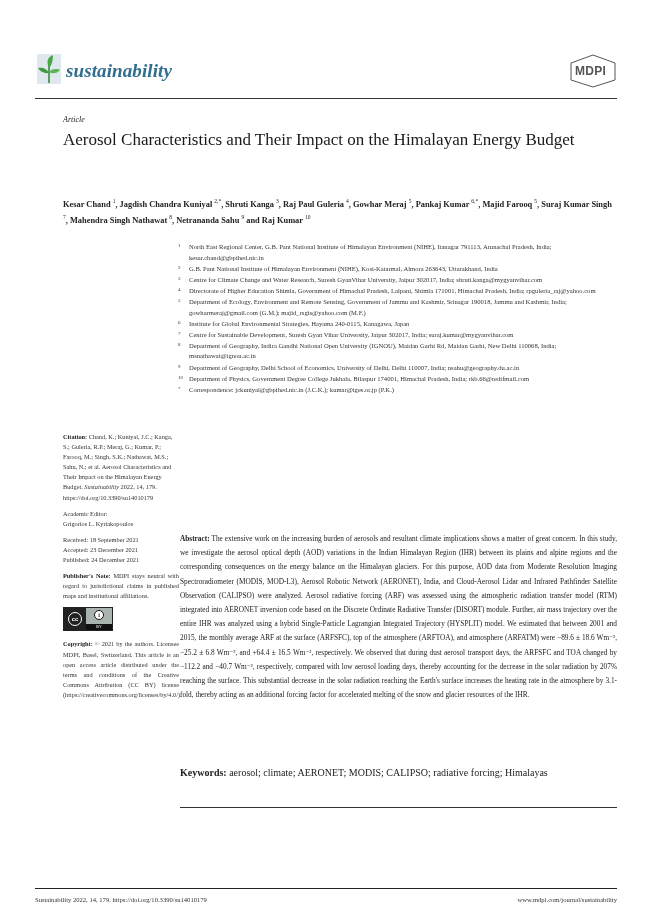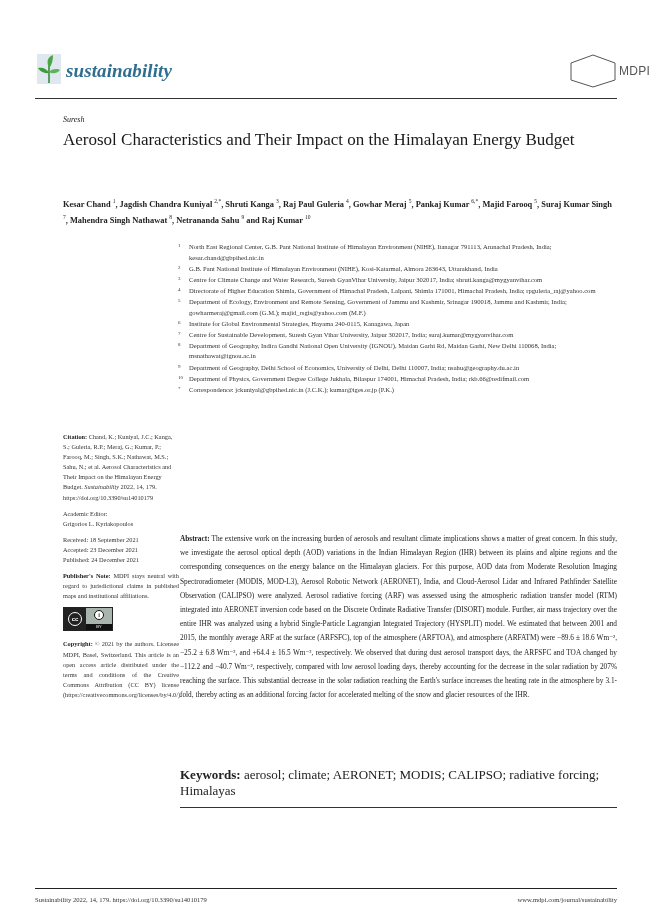--- a/index.html
+++ b/index.html
@@ -36,21 +36,21 @@
                        font-family:"Liberation Sans", sans-serif; box-sizing:border-box; }
   #cc-badge .by { flex:1; display:flex; flex-direction:column; align-items:center; justify-content:space-between; }
   #cc-badge .by .circ { margin-top:2px; width:10px; height:10px; border:1.3px solid #111; border-radius:50%; background:#fff;
                         box-sizing:border-box; display:flex; align-items:center; justify-content:center; font-size:6px; font-weight:bold;}
   #cc-badge .by .lbl { width:100%; background:#111; color:#fff; font-size:4px; text-align:center;
                         font-family:"Liberation Sans", sans-serif; line-height:6px; }
 
   
   #abstract { left:180px; top:532px; width:437px; font-size:7.3px; line-height:14.2px; text-align:justify; color:#222; }
   #abstract b { font-weight:bold; }
-  #keywords { left:180px; top:767px; width:437px; font-size:13px; color:#222; }
+  #keywords { left:180px; top:767px; width:437px; font-size:10px; color:#222; }
   #abstract-rule { left:180px; top:807px; width:437px; height:1px; background:#333; }
 
   
   #footer-rule { left:35px; top:888px; width:582px; height:1px; background:#222; }
   #footer-left { left:35px; top:896px; font-size:6.6px; color:#333; }
   #footer-right { right:35px; top:896px; font-size:6.6px; color:#333; }
 </style>
 </head>
 <body>
 
@@ -61,25 +61,25 @@
     <path d="M12 19 C6 20 2 16 1 14 C6 13 10 15 12 19 Z" fill="#3f9a3e"></path>
     <path d="M12 18 C16 14 21 15 23 16 C20 20 15 20 12 18 Z" fill="#5bb557"></path>
   </svg>
 </div>
 <div id="journal-name" class="abs">sustainability</div>
 <div id="mdpi-logo" class="abs">
   <svg width="50" height="34" viewBox="0 0 50 34">
     <polygon points="25,1 47,9 47,26 25,33 3,26 3,9" fill="none" stroke="#555" stroke-width="1"></polygon>
     <rect x="6" y="10" width="38" height="14" fill="#fff"></rect>
   </svg>
-  <span class="abs" style="left:7px;top:10px;font-family:'Liberation Sans',sans-serif;font-weight:normal;font-size:12px;color:#555;letter-spacing:0.3px;margin-left:44px;">MDPI</span>
+  <span class="abs" style="left:7px;top:10px;font-family:'Liberation Sans',sans-serif;font-weight:bold;font-size:12px;color:#555;letter-spacing:0.3px;">MDPI</span>
 </div>
 <div id="header-rule" class="abs"></div>
 
-<div id="article-type" class="abs">Suresh</div>
+<div id="article-type" class="abs">Article</div>
 <div id="title" class="abs">Aerosol Characteristics and Their Impact on the Himalayan Energy Budget</div>
 <div id="authors" class="abs"><span>Kesar Chand <sup>1</sup></span>, <span>Jagdish Chandra Kuniyal <sup>2,*</sup></span>, <span>Shruti Kanga <sup>3</sup></span>, <span>Raj Paul Guleria <sup>4</sup></span>, <span>Gowhar Meraj <sup>5</sup></span>, <span>Pankaj Kumar <sup>6,*</sup></span>, <span>Majid Farooq <sup>5</sup></span>, <span>Suraj Kumar Singh <sup>7</sup></span>, <span>Mahendra Singh Nathawat <sup>8</sup></span>, <span>Netrananda Sahu <sup>9</sup></span> and <span>Raj Kumar <sup>10</sup></span></div>
 
 <div id="affils" class="abs">
     <div class="aff"><span class="num">1</span><span>North East Regional Center, G.B. Pant National Institute of Himalayan Environment (NIHE), Itanagar 791113, Arunachal Pradesh, India; kesar.chand@gbpihed.nic.in</span></div>
     <div class="aff"><span class="num">2</span><span>G.B. Pant National Institute of Himalayan Environment (NIHE), Kosi-Katarmal, Almora 263643, Uttarakhand, India</span></div>
     <div class="aff"><span class="num">3</span><span>Centre for Climate Change and Water Research, Suresh GyanVihar University, Jaipur 302017, India; shruti.kanga@mygyanvihar.com</span></div>
     <div class="aff"><span class="num">4</span><span>Directorate of Higher Education Shimla, Government of Himachal Pradesh, Lalpani, Shimla 171001, Himachal Pradesh, India; rpguleria_raj@yahoo.com</span></div>
     <div class="aff"><span class="num">5</span><span>Department of Ecology, Environment and Remote Sensing, Government of Jammu and Kashmir, Srinagar 190018, Jammu and Kashmir, India; gowharmeraj@gmail.com (G.M.); majid_rsgis@yahoo.com (M.F.)</span></div>
     <div class="aff"><span class="num">6</span><span>Institute for Global Environmental Strategies, Hayama 240-0115, Kanagawa, Japan</span></div>

